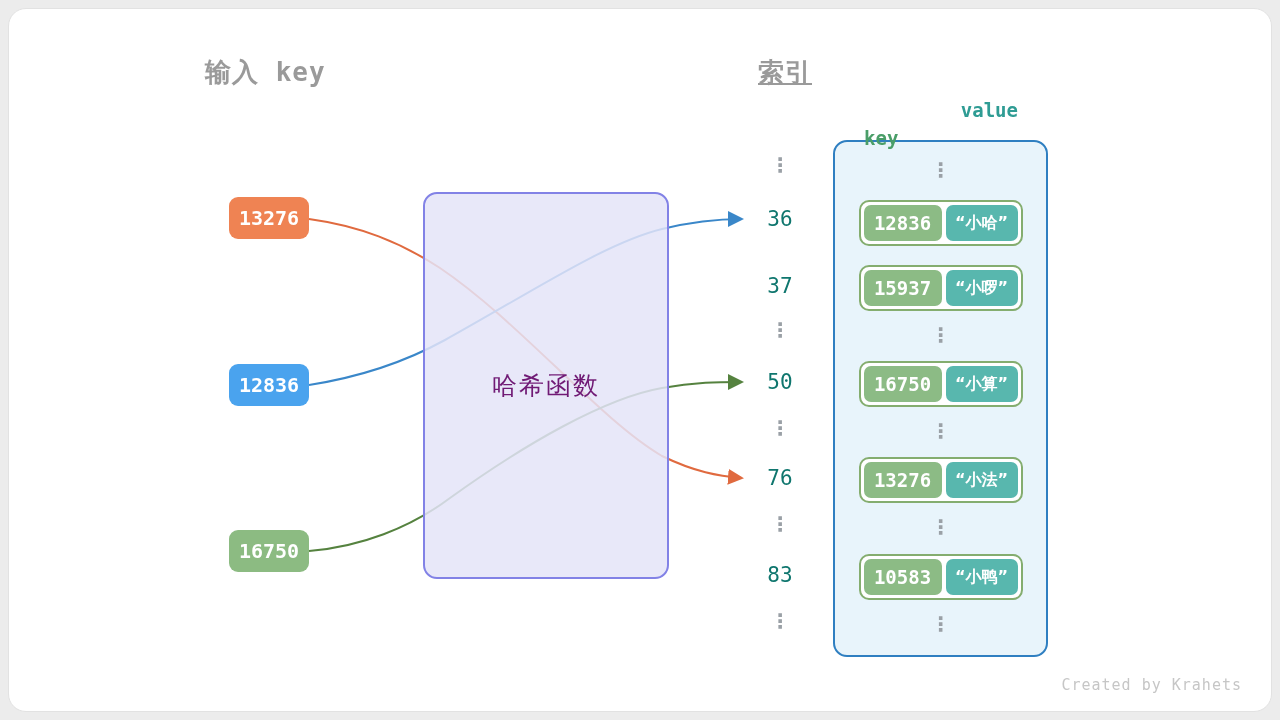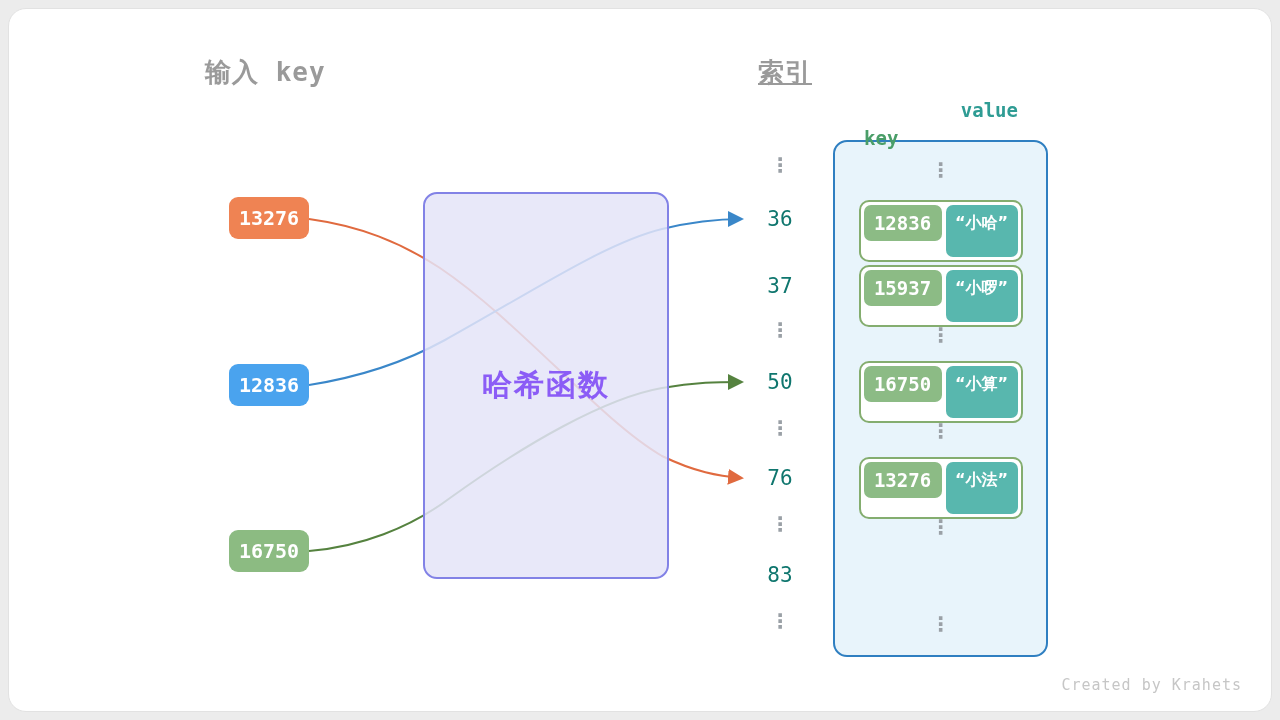--- a/index.html
+++ b/index.html
@@ -32,21 +32,21 @@
   }
   .chip-1 { left:229px; top:197px; }
   .chip-2 { left:229px; top:364px; }
   .chip-3 { left:229px; top:530px; }
 
   .hash-box {
     position:absolute; left:423px; top:192px; width:242px; height:383px; z-index:2;
     background:rgba(228,228,248,0.85); border:2px solid #8282e6; border-radius:14px;
     display:flex; flex-direction:column; align-items:center; justify-content:center; gap:18px;
   }
-  .hash-title { color:#8b5cf6; font-size:30px; font-weight:bold; letter-spacing:2px; }
+  .hash-title { color:#701a75; font-size:25px; font-weight:normal; letter-spacing:2px; }
   .hash-formula { color:#3b4ccc; font-size:21px; font-weight:bold; letter-spacing:1px; }
 
   .idx {
     position:absolute; left:750px; width:60px; height:28px; line-height:28px;
     text-align:center; z-index:3; color:#0f766e; font-size:21px;
   }
   .dots { color:#9aa0a6; font-size:20px; font-weight:bold; }
 
   .bucket {
     position:absolute; left:833px; top:140px; width:215px; height:517px; z-index:2;
@@ -59,21 +59,21 @@
   .pair {
     position:absolute; left:50%; transform:translateX(-50%);
     display:flex; gap:4px; background:#ffffff; border:2px solid #84ad6f;
     border-radius:10px; padding:3px;
   }
   .kcell {
     width:78px; height:36px; line-height:36px; text-align:center; border-radius:7px;
     background:#8cbb85; color:#fff; font-size:19px; font-weight:bold;
   }
   .vcell {
-    width:72px; height:52px; line-height:36px; text-align:center; border-radius:7px;
+    width:72px; height:36px; line-height:36px; text-align:center; border-radius:7px;
     background:#58b7ae; color:#fff; font-size:16px; font-weight:bold;
     font-family:"DejaVu Sans",sans-serif;
   }
 
   .watermark {
     position:absolute; right:38px; bottom:26px; z-index:3;
     color:#c6c6c6; font-size:15px; letter-spacing:1px;
   }
 </style>
 </head>
@@ -140,17 +140,21 @@
     <div class="pair" style="top:219px">
       <div class="kcell">16750</div>
       <div class="vcell">“小算”</div>
     </div>
     <div class="bdots" style="top:275px">⋮</div>
     <div class="pair" style="top:315px">
       <div class="kcell">13276</div>
       <div class="vcell">“小法”</div>
     </div>
     <div class="bdots" style="top:371px">⋮</div>
+    <div class="pair" style="top:412px">
+      <div class="kcell">10583</div>
+      <div class="vcell">“小鸭”</div>
+    </div>
     <div class="bdots" style="top:468px">⋮</div>
   </div>
 
   <div class="watermark">Created by Krahets</div>
 </div>
 
 </body></html>

